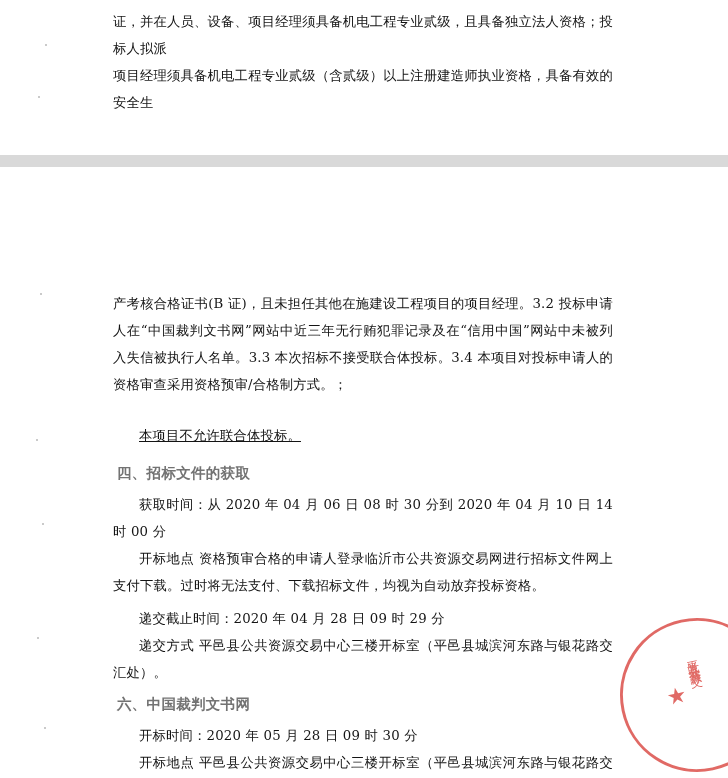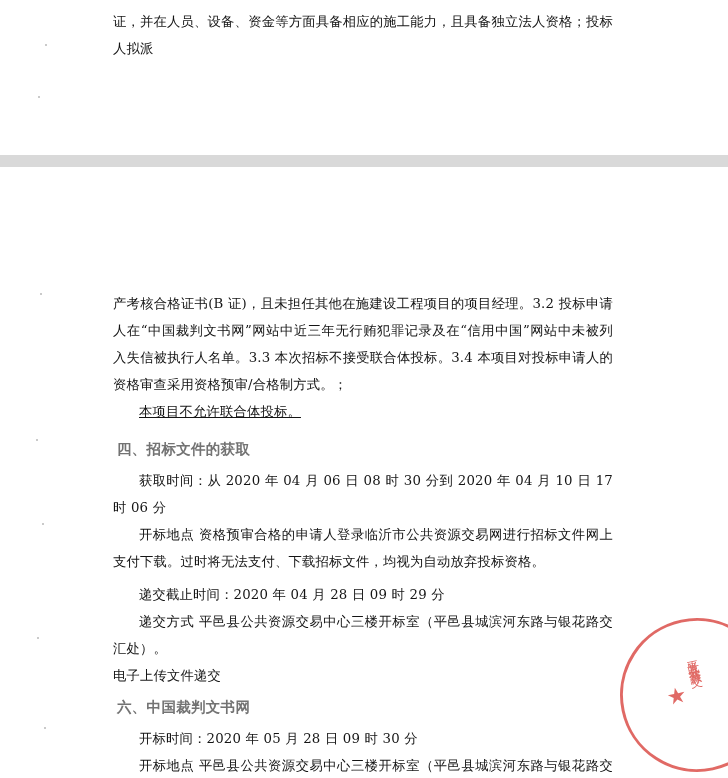--- a/index.html
+++ b/index.html
@@ -69,20 +69,21 @@
   .heading {
     font-size: 14.5px;
     font-weight: bold;
     line-height: 28px;
     margin: 4px;
     color: #737373;
     letter-spacing: 0.3px;
   }
   .u-line {
     text-decoration: underline;
+    margin-top: 24px;
   }
 
   
   #top-text {
     top: 8px;
   }
   .gap-s { height: 6px; }
 
   
   .seal {
@@ -125,21 +126,22 @@
     color: #d8403a;
     font-size: 22px;
     line-height: 22px;
   }
 </style>
 </head>
 <body>
 
 <div class="sheet sheet-top">
   <div class="col" id="top-text">
-    <p class="para">证，并在人员、设备、资金等方面具备相应的施工能力，且具备独立法人资格；投标人拟派</p>
+    <p class="para">证，并在人员、设备、项目经理须具备机电工程专业贰级，且具备独立法人资格；投标人拟派</p>
+    <p class="para">项目经理须具备机电工程专业贰级（含贰级）以上注册建造师执业资格，具备有效的安全生</p>
   </div>
   <span class="margin-speck" style="left:45px; top:44px;"></span>
   <span class="margin-speck" style="left:38px; top:96px;"></span>
 </div>
 
 <div class="sheet-gap"></div>
 
 <div class="sheet sheet-bottom">
 
   <span class="margin-speck" style="left:40px; top:126px;"></span>
@@ -150,28 +152,27 @@
 
   <div class="col" style="top:123px;">
 
     <p class="para">产考核合格证书(B 证)，且未担任其他在施建设工程项目的项目经理。3.2 投标申请人在“中国裁判文书网”网站中近三年无行贿犯罪记录及在“信用中国”网站中未被列入失信被执行人名单。3.3 本次招标不接受联合体投标。3.4 本项目对投标申请人的资格审查采用资格预审/合格制方式。；</p>
 
     <p class="para indent u-line">本项目不允许联合体投标。</p>
 
     <div class="gap-s"></div>
 
     <h2 class="heading">四、招标文件的获取</h2>
-    <p class="para indent">获取时间：从 2020 年 04 月 06 日  08 时 30 分到 2020 年 04 月 10 日  17 时 06 分</p>
+    <p class="para indent">获取时间：从 2020 年 04 月 06 日  08 时 30 分到 2020 年 04 月 10 日  14 时 00 分</p>
     <p class="para indent">开标地点  资格预审合格的申请人登录临沂市公共资源交易网进行招标文件网上支付下载。过时将无法支付、下载招标文件，均视为自动放弃投标资格。</p>
 
     <div class="gap-s"></div>
 
     <p class="para indent">递交截止时间：2020 年 04 月 28 日  09 时 29 分</p>
     <p class="para indent">递交方式  平邑县公共资源交易中心三楼开标室（平邑县城滨河东路与银花路交汇处）。</p>
-    <p class="para">电子上传文件递交</p>
 
     <h2 class="heading">六、中国裁判文书网</h2>
     <p class="para indent">开标时间：2020 年 05 月 28 日  09 时 30 分</p>
     <p class="para indent">开标地点  平邑县公共资源交易中心三楼开标室（平邑县城滨河东路与银花路交汇处）。</p>
 
   </div>
 </div>
 
 <div class="seal">
   <div class="seal-inner"></div>

